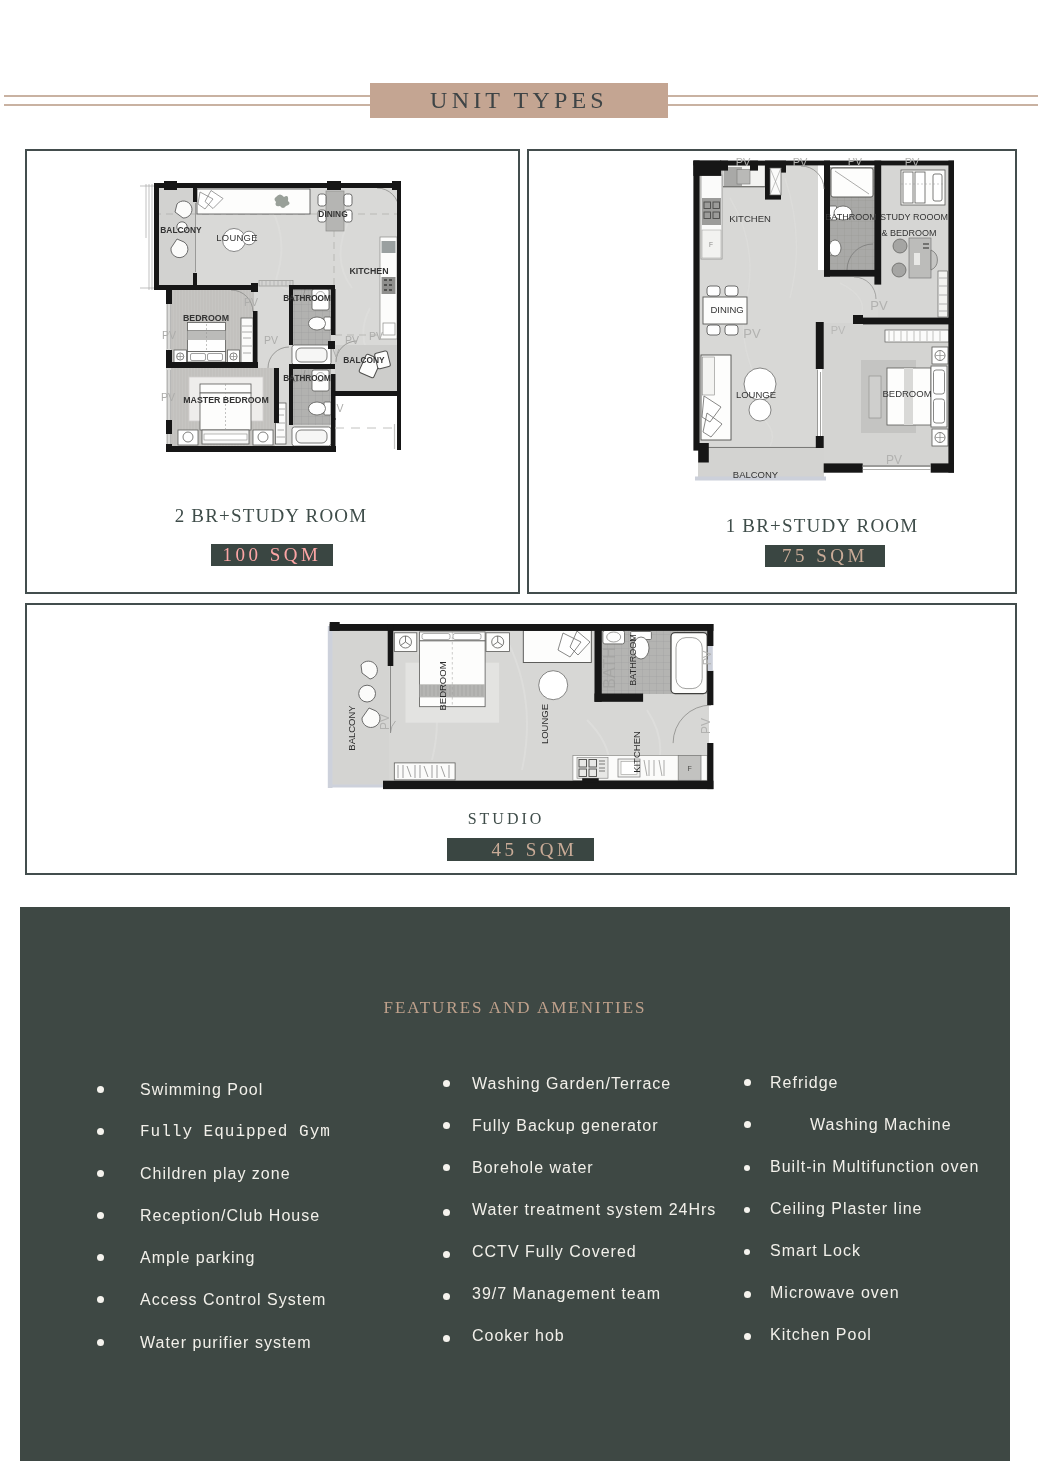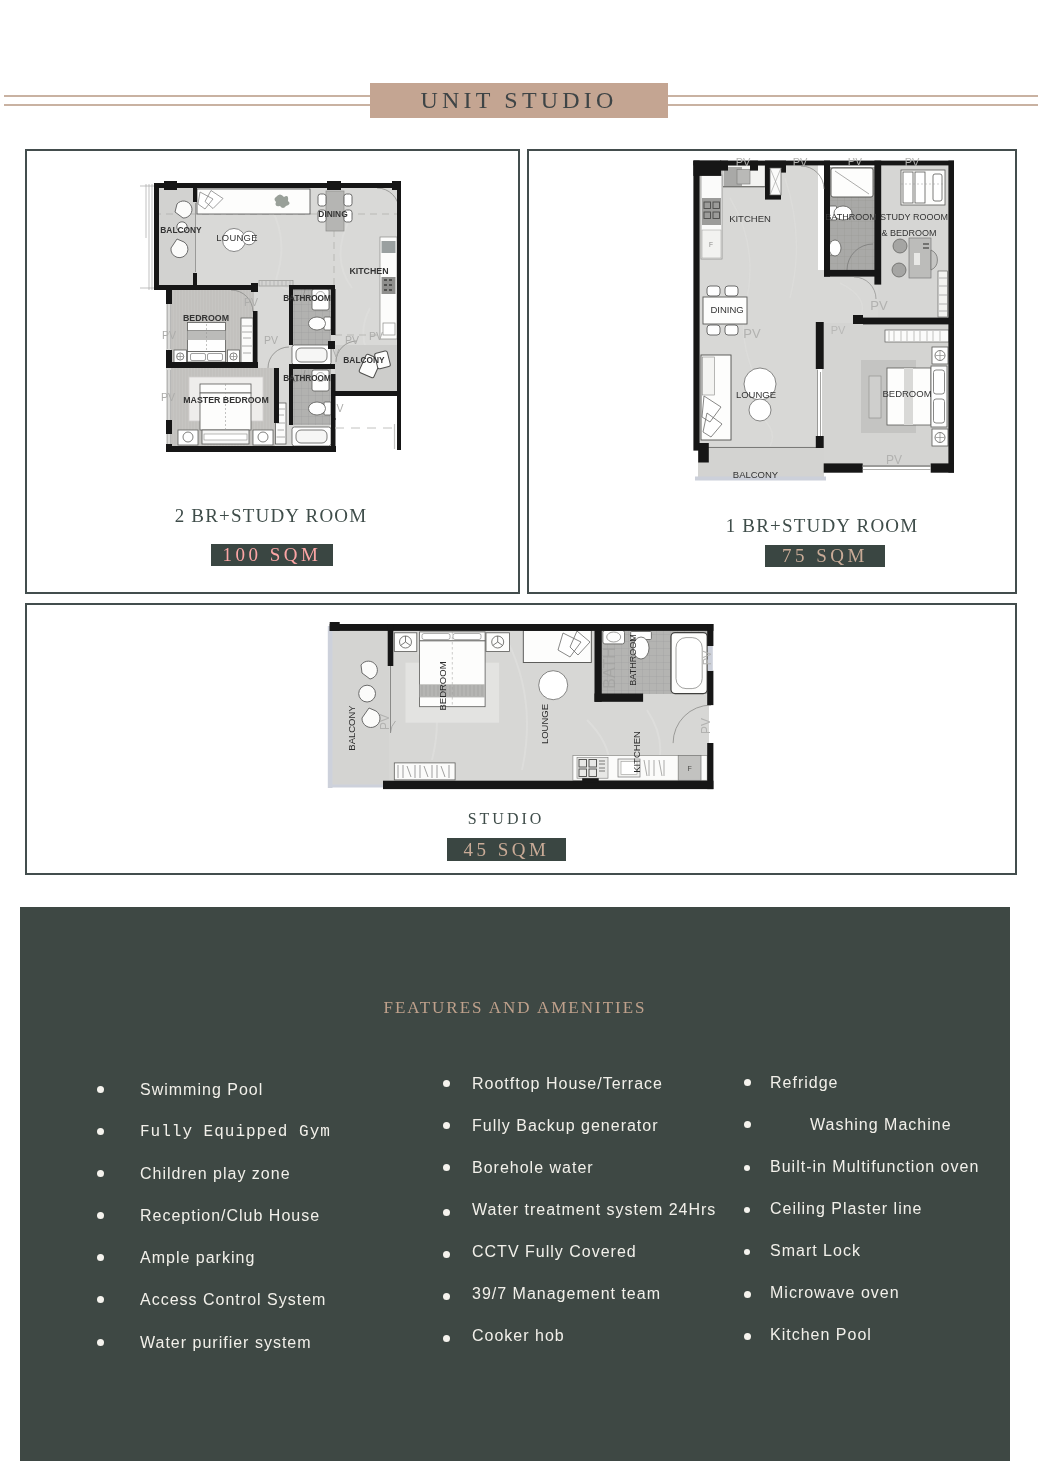--- a/index.html
+++ b/index.html
@@ -11,21 +11,21 @@
 </head>
 <body>
 
 <div class="abs" style="left:4px;top:95px;width:366px;height:2.4px;background:#c9b2a2;"></div>
 <div class="abs" style="left:4px;top:103.5px;width:366px;height:2.4px;background:#c9b2a2;"></div>
 
 <div class="abs" style="left:668px;top:95px;width:370px;height:2.4px;background:#c9b2a2;"></div>
 <div class="abs" style="left:668px;top:103.5px;width:370px;height:2.4px;background:#c9b2a2;"></div>
 
 <div class="abs serif" style="left:370px;top:83px;width:298px;height:35px;background:#c4a592;
-     color:#3e4446;font-size:24px;letter-spacing:4.2px;text-align:center;line-height:35px;">UNIT STUDIO</div>
+     color:#3e4446;font-size:24px;letter-spacing:4.2px;text-align:center;line-height:35px;">UNIT TYPES</div>
 
 <div class="abs" style="left:25px;top:149px;width:491px;height:441px;border:2px solid #434d4d;"></div>
 
 <div class="abs" style="left:527px;top:149px;width:486px;height:441px;border:2px solid #434d4d;"></div>
 
 <div class="abs" style="left:25px;top:603px;width:988px;height:268px;border:2px solid #434d4d;"></div>
 
 <svg id="planL" class="abs" style="left:140px;top:178px;" width="266" height="280" viewBox="0 0 266 280">
 <defs>
 <pattern id="tileL" width="7" height="7" patternUnits="userSpaceOnUse">
@@ -590,21 +590,21 @@
 <div class="abs serif" style="left:672px;top:515px;width:300px;text-align:center;color:#3f4d4a;
      font-size:19px;letter-spacing:1.2px;">1 BR+STUDY ROOM</div>
 
 <div class="abs serif" style="left:765px;top:545px;width:120px;height:22px;background:#3a4642;
      color:#c9ab97;font-size:19px;letter-spacing:3.5px;text-align:center;line-height:22px;">75 SQM</div>
 
 <div class="abs serif" style="left:356px;top:810px;width:300px;text-align:center;color:#3f4d4a;
      font-size:16px;letter-spacing:3px;">STUDIO</div>
 
 <div class="abs serif" style="left:447px;top:838px;width:119px;height:23px;background:#3a4642;
-     color:#c9ab97;font-size:19px;letter-spacing:3.5px;text-align:center;line-height:23px;">45 SQM</div>
+     color:#c9ab97;font-size:19px;letter-spacing:3.5px;text-align:center;line-height:23px;padding-left:28px;">45 SQM</div>
 
 <div class="abs" style="left:20px;top:907px;width:990px;height:554px;background:#3e4844;"></div>
 
 <div class="abs serif" style="left:265px;top:998px;width:500px;text-align:center;color:#bfa18c;
      font-size:17px;letter-spacing:2px;">FEATURES AND AMENITIES</div>
 
 <style>
  .feat{position:absolute;color:#f2f0ea;font-size:16px;letter-spacing:1px;white-space:nowrap;}
  .dot{position:absolute;background:#f5f3ee;border-radius:50%;}
 </style>
@@ -621,21 +621,21 @@
  <div class="dot" style="left:97px;top:1254px;width:7px;height:7px;"></div>
  <div class="feat" style="left:140px;top:1249px;">Ample parking</div>
  <div class="dot" style="left:97px;top:1296px;width:7px;height:7px;"></div>
  <div class="feat" style="left:140px;top:1291px;">Access Control System</div>
  <div class="dot" style="left:97px;top:1339px;width:7px;height:7px;"></div>
  <div class="feat" style="left:140px;top:1334px;">Water purifier system</div>
 </div>
 
 <div>
  <div class="dot" style="left:443px;top:1080px;width:7px;height:7px;"></div>
- <div class="feat" style="left:472px;top:1075px;">Rootftop House/Terrace</div>
+ <div class="feat" style="left:472px;top:1075px;">Washing Garden/Terrace</div>
  <div class="dot" style="left:443px;top:1122px;width:7px;height:7px;"></div>
  <div class="feat" style="left:472px;top:1117px;">Fully Backup generator</div>
  <div class="dot" style="left:443px;top:1164px;width:7px;height:7px;"></div>
  <div class="feat" style="left:472px;top:1159px;">Borehole water</div>
  <div class="dot" style="left:443px;top:1209px;width:7px;height:7px;"></div>
  <div class="feat" style="left:472px;top:1201px;">Water treatment system 24Hrs</div>
  <div class="dot" style="left:443px;top:1251px;width:7px;height:7px;"></div>
  <div class="feat" style="left:472px;top:1243px;">CCTV Fully Covered</div>
  <div class="dot" style="left:443px;top:1293px;width:7px;height:7px;"></div>
  <div class="feat" style="left:472px;top:1285px;">39/7 Management team</div>

